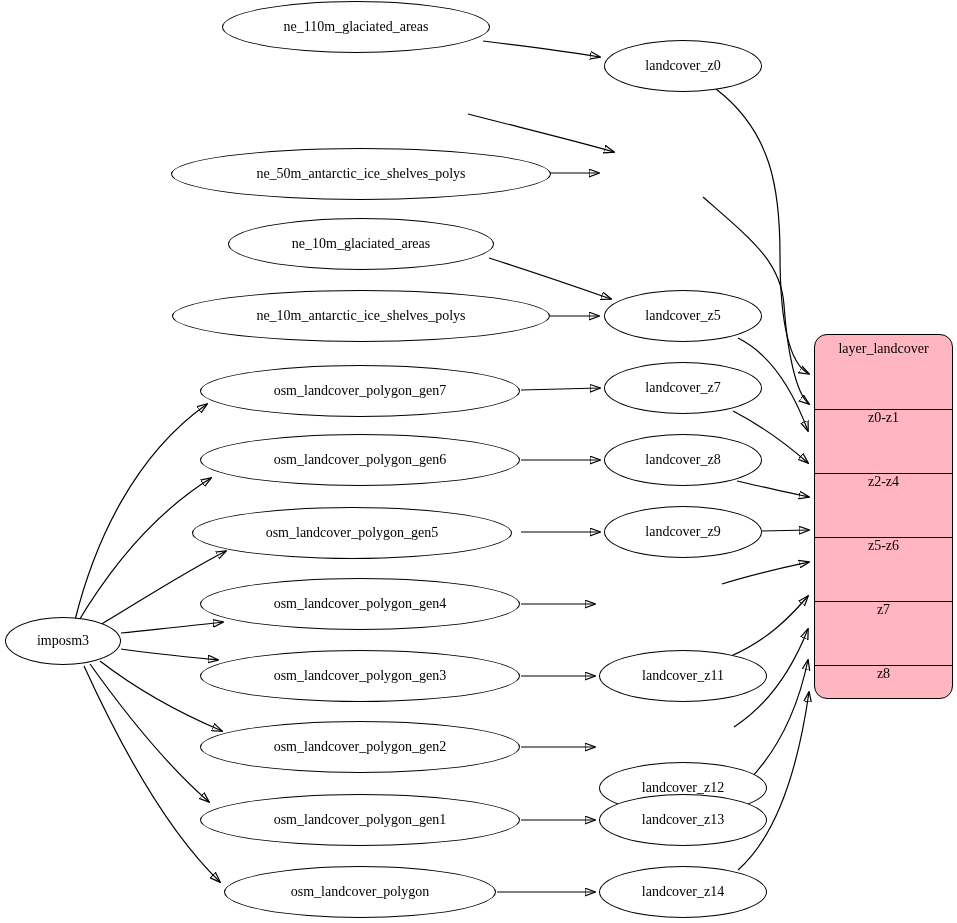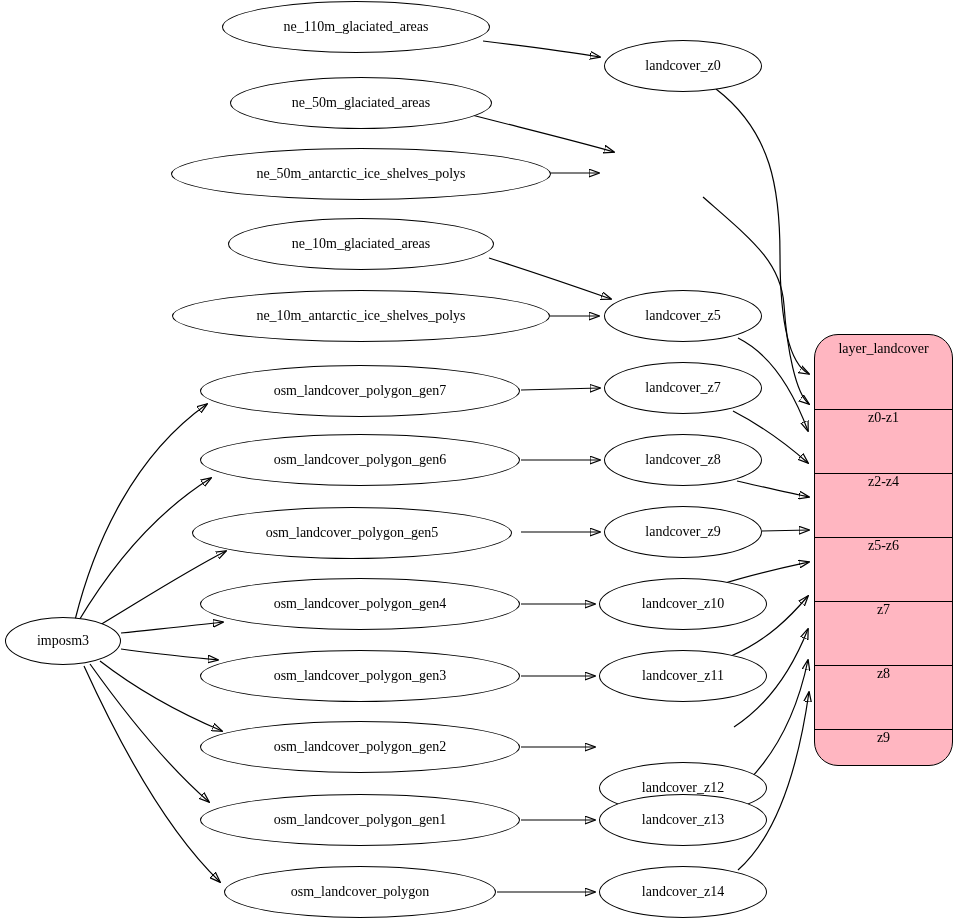--- a/index.html
+++ b/index.html
@@ -37,25 +37,25 @@
     background: var(--node-fill);
     display: flex;
     align-items: center;
     justify-content: center;
     text-align: center;
     white-space: nowrap;
   }
   .record {
     position: absolute;
     left: 814px; top: 334px;
-    width: 139px; height: 432px;
+    width: 139px; height: 365px;
     box-sizing: border-box;
     background: var(--layer-fill);
     border: 1.6px solid var(--stroke);
-    border-radius: 24px;
+    border-radius: 13px;
     display: flex;
     flex-direction: column;
     overflow: hidden;
   }
   .record-title {
     flex: 0 0 27px;
     display: flex;
     align-items: center;
     justify-content: center;
     white-space: nowrap;
@@ -115,39 +115,37 @@
     <path d="M 722,584 C 757,573 786,567 809,562" marker-end="url(#arrowhead)"></path>
     <path d="M 731,656 C 768,640 791,616 808,596" marker-end="url(#arrowhead)"></path>
     <path d="M 734,727 C 774,701 795,662 808,629" marker-end="url(#arrowhead)"></path>
     <path d="M 728,799 C 777,761 798,708 808,660" marker-end="url(#arrowhead)"></path>
     <path d="M 738,870 C 782,831 800,755 809,692" marker-end="url(#arrowhead)"></path>
   </svg>
 
   <div class="node" style="left:5px;top:617px;width:116px;height:48px">imposm3</div>
 
   <div class="node" style="left:222px;top:1px;width:268px;height:52px">ne_110m_glaciated_areas</div>
-  <div class="node" style="left:230px;top:77px;width:262px;height:52px">ne_50m_glaciated_areas</div>
   <div class="node" style="left:171px;top:148px;width:380px;height:52px">ne_50m_antarctic_ice_shelves_polys</div>
   <div class="node" style="left:228px;top:218px;width:266px;height:52px">ne_10m_glaciated_areas</div>
   <div class="node" style="left:172px;top:290px;width:378px;height:52px">ne_10m_antarctic_ice_shelves_polys</div>
   <div class="node" style="left:200px;top:365px;width:320px;height:52px">osm_landcover_polygon_gen7</div>
   <div class="node" style="left:200px;top:434px;width:320px;height:52px">osm_landcover_polygon_gen6</div>
   <div class="node" style="left:192px;top:507px;width:320px;height:52px">osm_landcover_polygon_gen5</div>
   <div class="node" style="left:200px;top:578px;width:320px;height:52px">osm_landcover_polygon_gen4</div>
   <div class="node" style="left:200px;top:650px;width:320px;height:52px">osm_landcover_polygon_gen3</div>
   <div class="node" style="left:200px;top:721px;width:320px;height:52px">osm_landcover_polygon_gen2</div>
   <div class="node" style="left:200px;top:794px;width:320px;height:52px">osm_landcover_polygon_gen1</div>
   <div class="node" style="left:224px;top:866px;width:272px;height:52px">osm_landcover_polygon</div>
 
   <div class="node" style="left:604px;top:40px;width:158px;height:52px">landcover_z0</div>
   <div class="node" style="left:604px;top:290px;width:158px;height:52px">landcover_z5</div>
   <div class="node" style="left:604px;top:362px;width:158px;height:52px">landcover_z7</div>
   <div class="node" style="left:604px;top:434px;width:158px;height:52px">landcover_z8</div>
   <div class="node" style="left:604px;top:506px;width:158px;height:52px">landcover_z9</div>
-  <div class="node" style="left:599px;top:578px;width:168px;height:52px">landcover_z10</div>
   <div class="node" style="left:599px;top:650px;width:168px;height:52px">landcover_z11</div>
   <div class="node" style="left:599px;top:762px;width:168px;height:52px">landcover_z12</div>
   <div class="node" style="left:599px;top:794px;width:168px;height:52px">landcover_z13</div>
   <div class="node" style="left:599px;top:866px;width:168px;height:52px">landcover_z14</div>
 
   <div class="record">
     <div class="record-title">layer_landcover</div>
     <div class="record-row">z0-z1</div>
     <div class="record-row">z2-z4</div>
     <div class="record-row">z5-z6</div>

